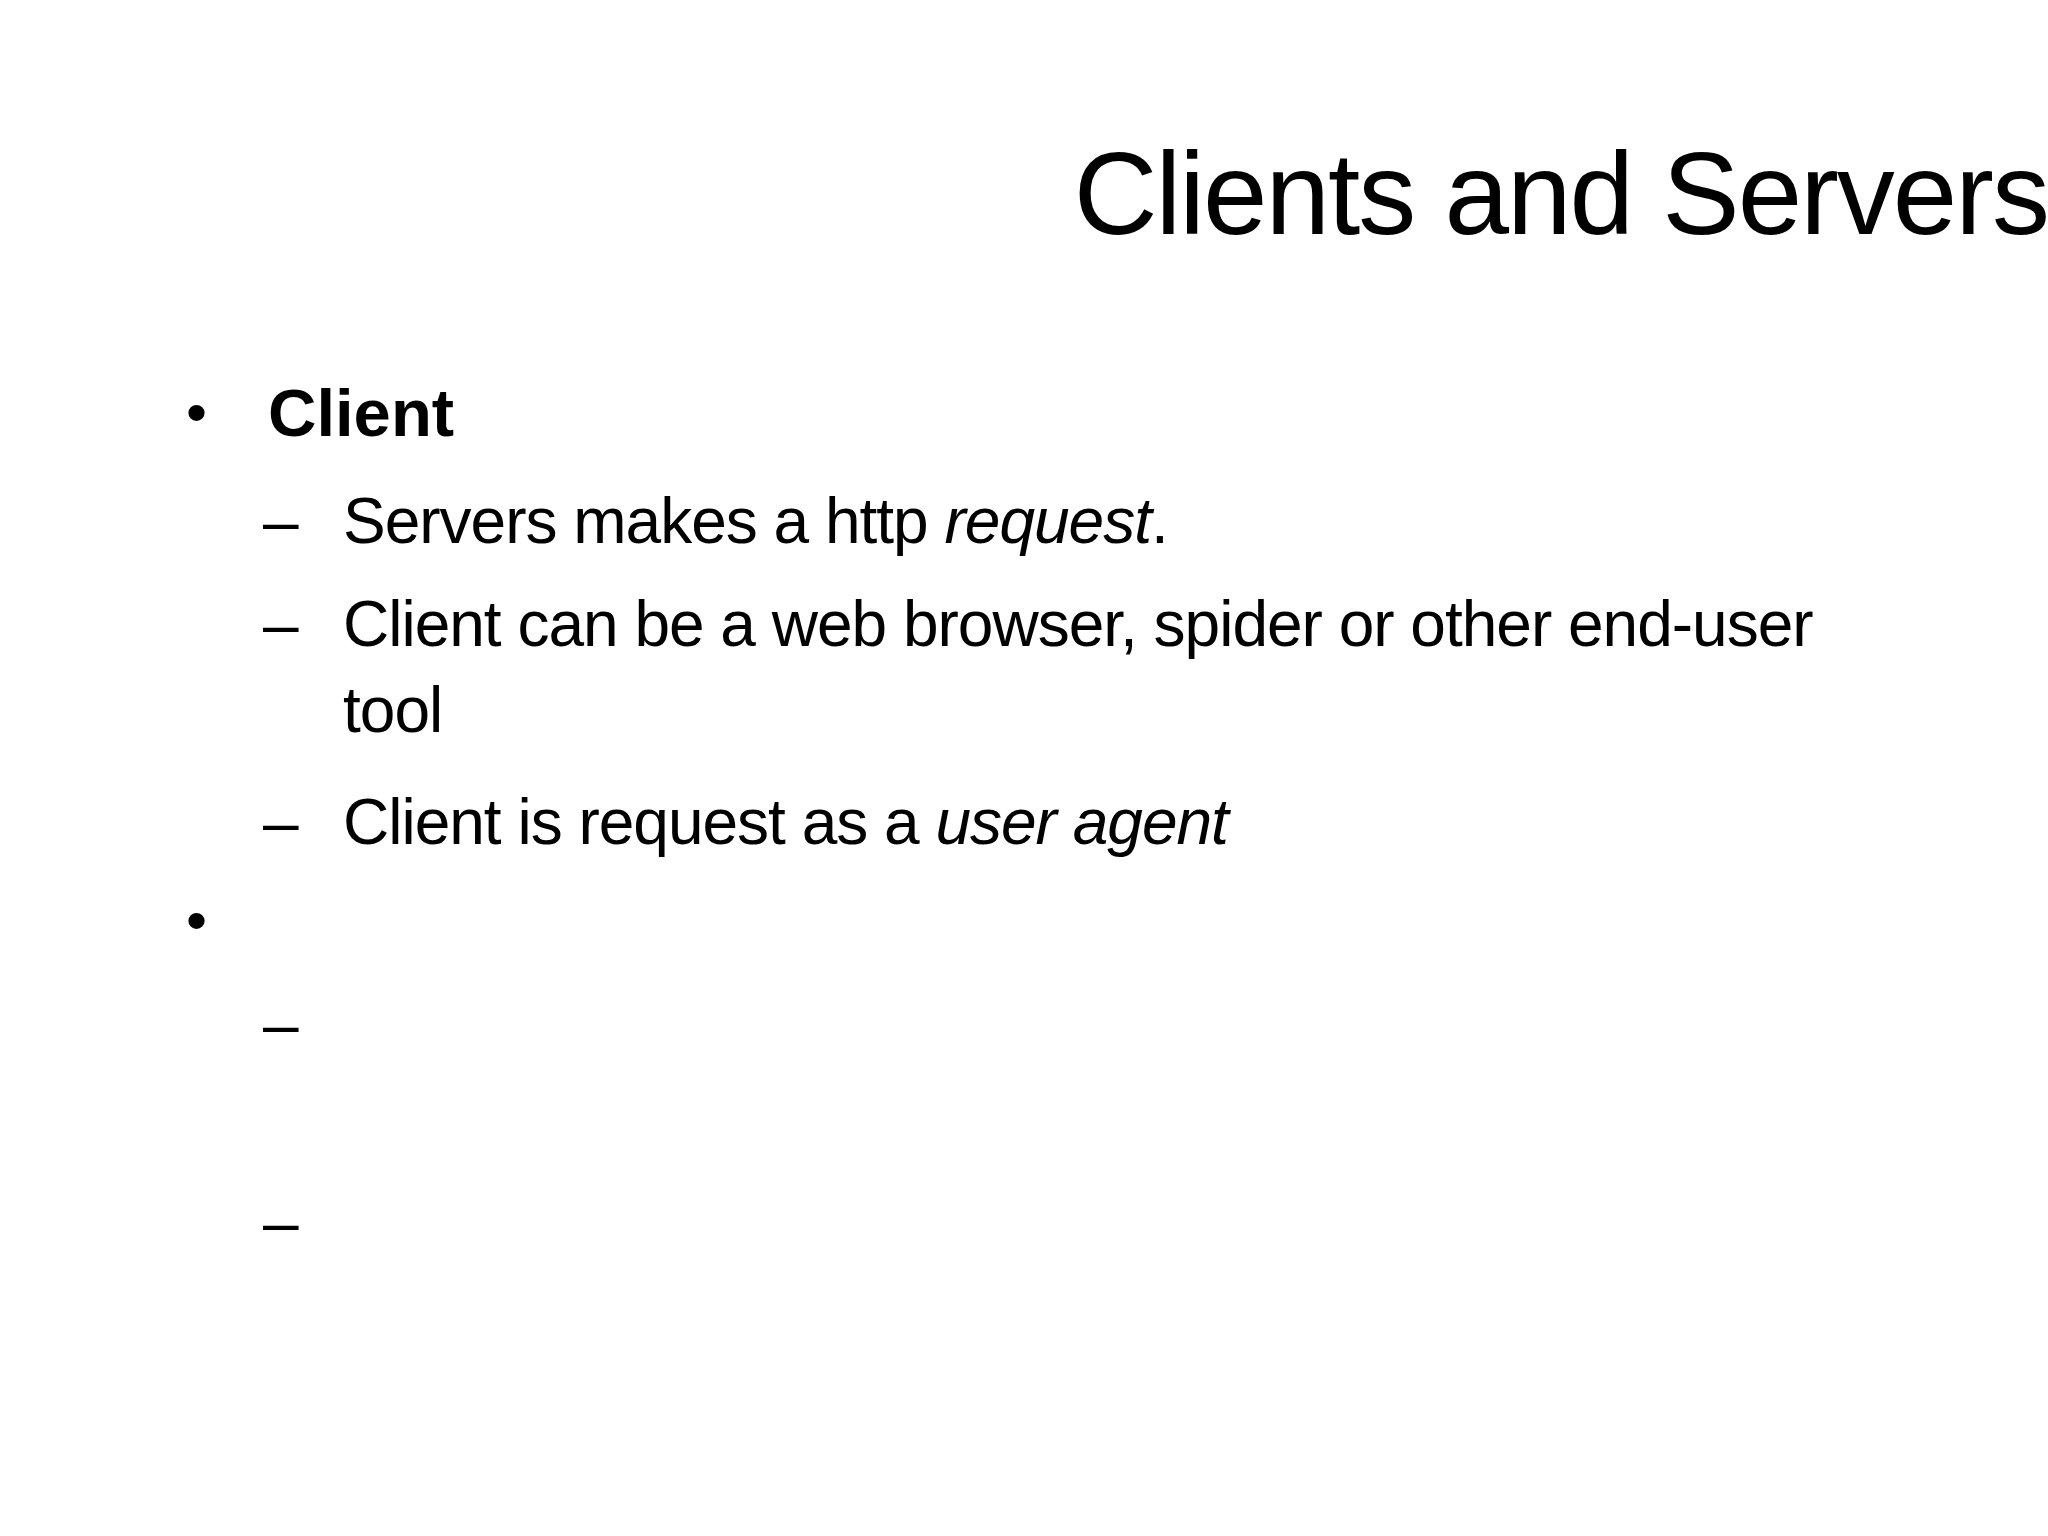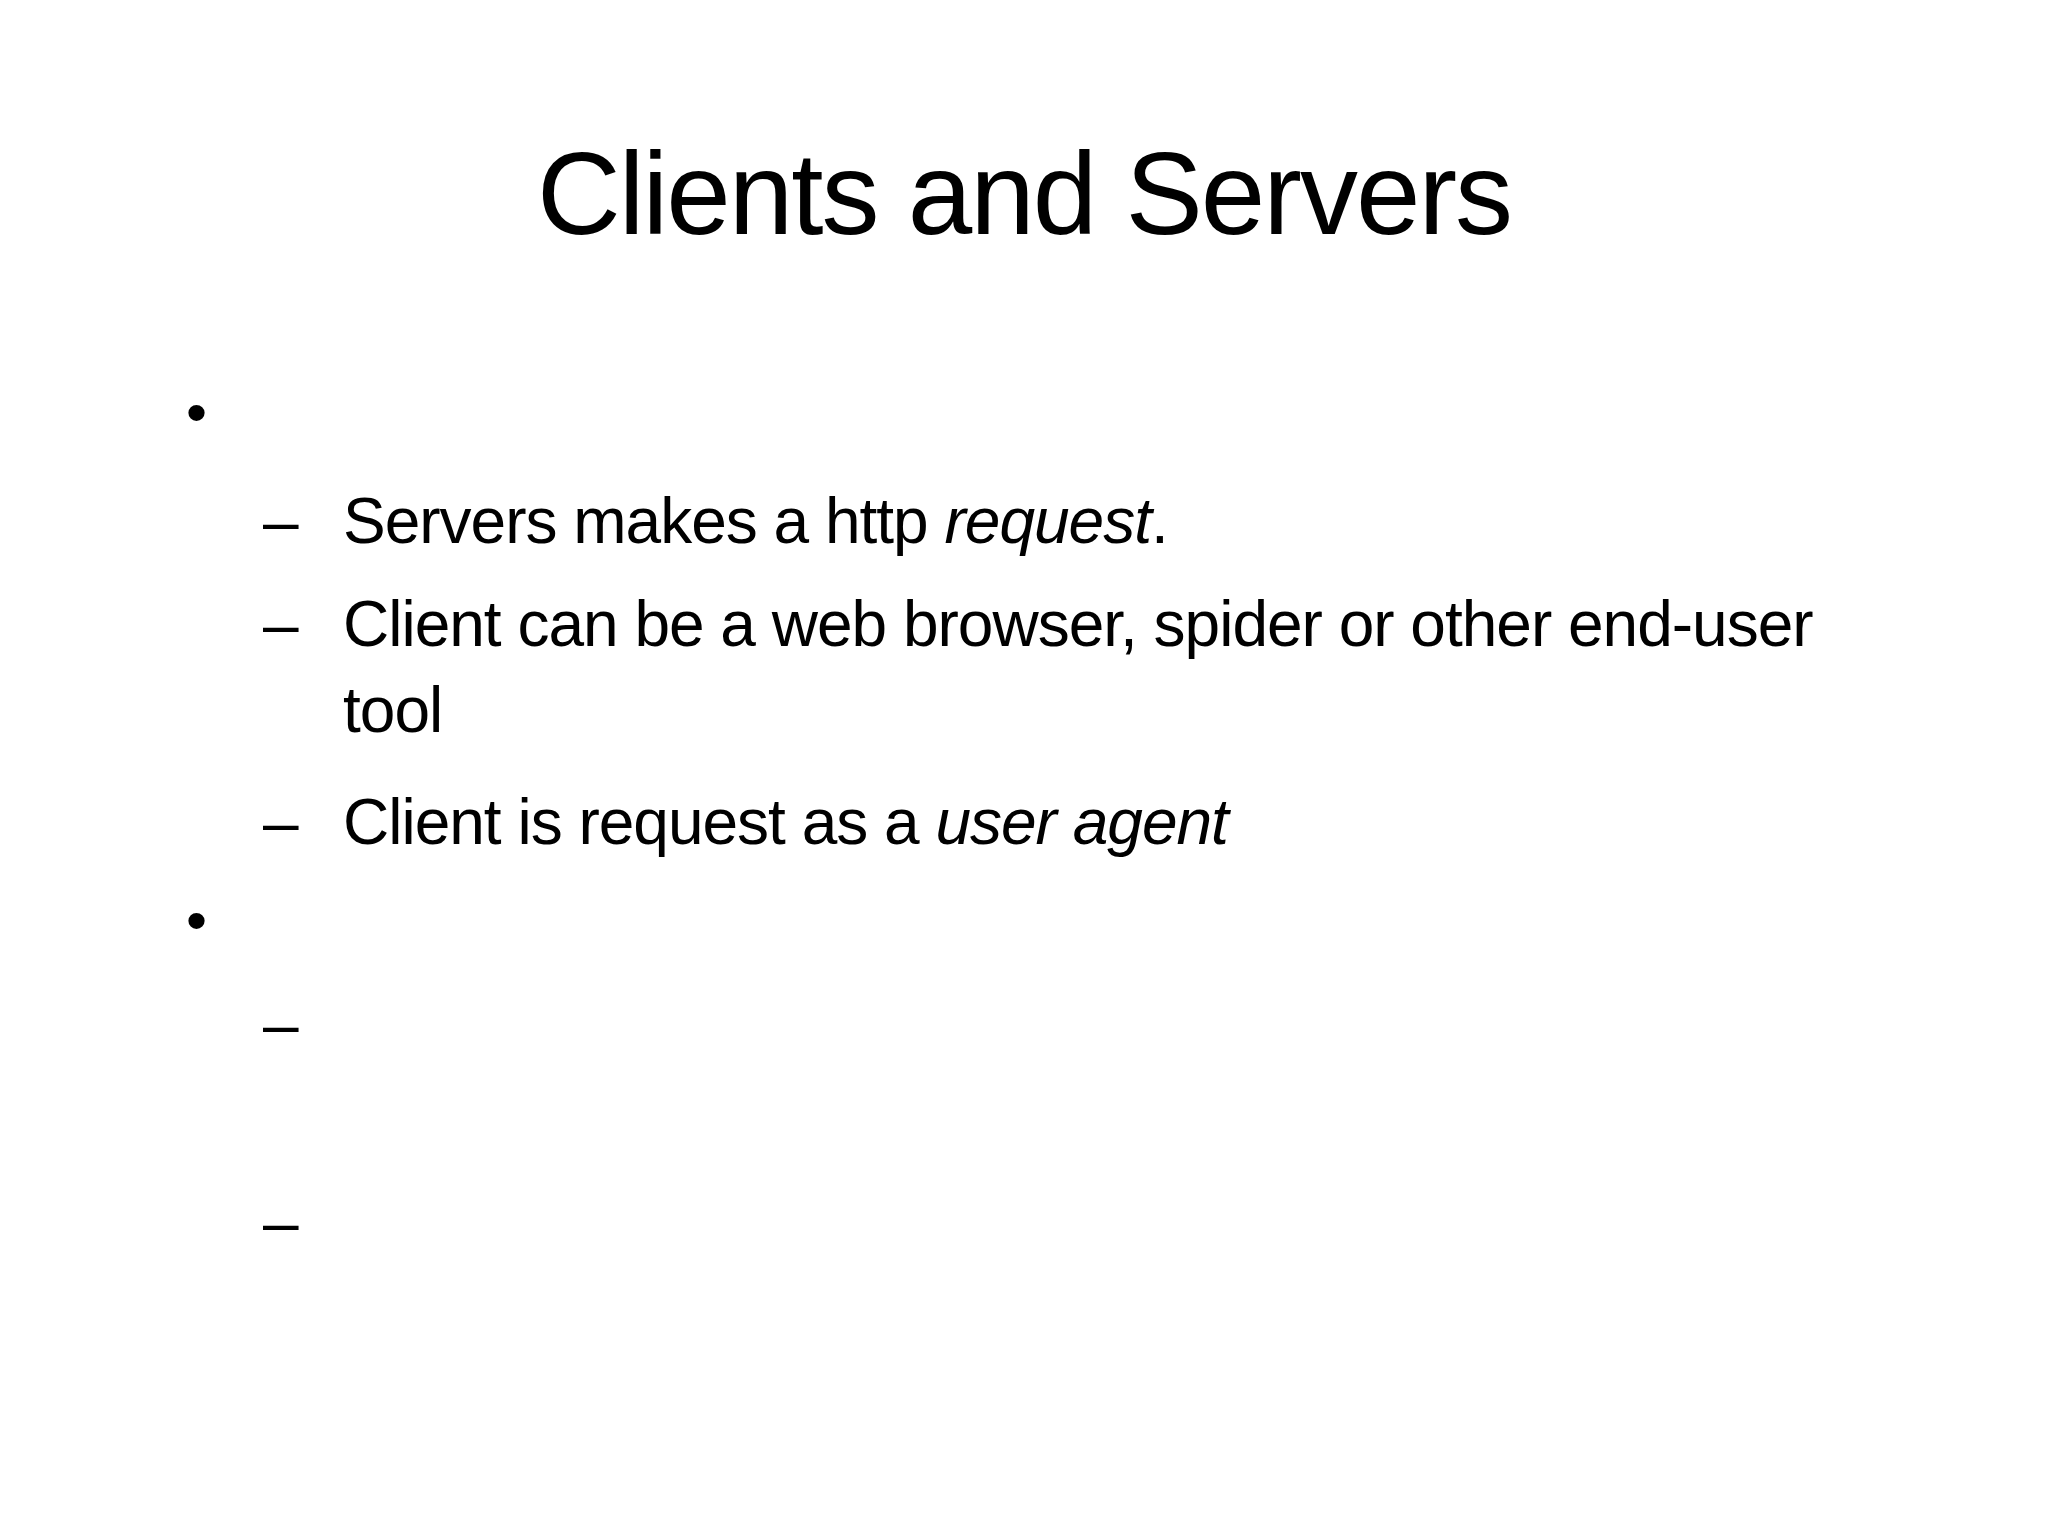--- a/index.html
+++ b/index.html
@@ -19,21 +19,21 @@
     position: absolute;
     inset: 0;
     background: #ffffff;
   }
   .slide-title {
     position: absolute;
     top: 119px;
     left: 0;
     width: 100%;
     margin: 0;
-    text-align: center;
+    text-align: right;
     font-size: 116px;
     font-weight: 400;
     line-height: 1.3;
     letter-spacing: -2px;
     white-space: nowrap;
   }
   .para {
     position: absolute;
     left: 0;
     width: 1923px;
@@ -82,20 +82,21 @@
 </style>
 </head>
 <body>
 
 <div class="slide">
 
   <h1 class="slide-title">Clients and Servers</h1>
 
   <div class="para l1 p-client">
     <span class="glyph">•</span>
+    <span>Client</span>
   </div>
 
   <div class="para l2 p-sub1">
     <span class="glyph">–</span>
     <span><span>Servers makes a http </span><em>request</em><span>.</span></span>
   </div>
 
   <div class="para l2 p-sub2">
     <span class="glyph">–</span>
     <span><span>Client can be a web browser, spider or other end-user tool</span><em></em><span></span></span>

